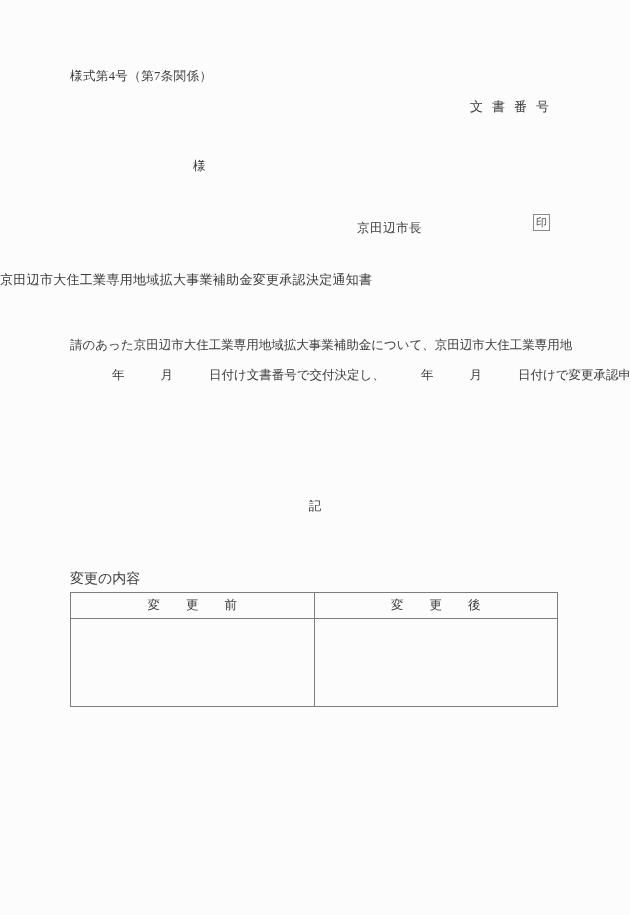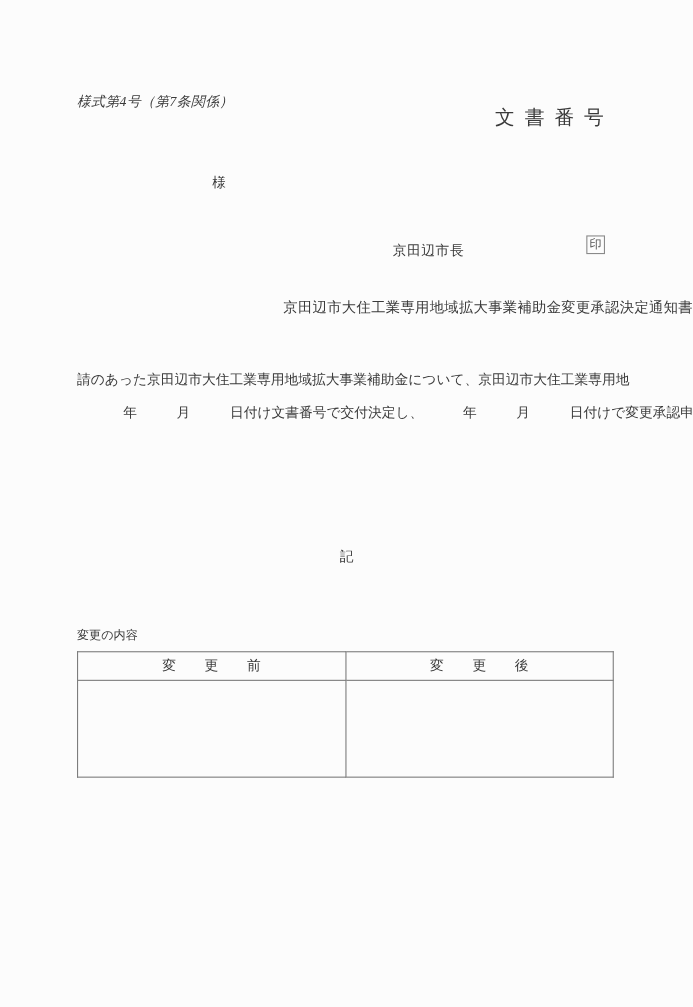--- a/index.html
+++ b/index.html
@@ -17,34 +17,33 @@
   }
   .page {
     position: absolute;
     inset: 0;
   }
 
   
   .form-no {
     position: absolute;
     left: 70px;
-    top: 84px;
+    top: 68px;
     font-size: 12.5px;
     letter-spacing: 0.4px;
     white-space: nowrap;
-    font-style: italic;
   }
 
   
   .doc-meta {
     position: absolute;
     right: 72px;
     top: 97px;
     text-align: right;
-    font-size: 18px;
+    font-size: 13px;
     line-height: 20px;
   }
   .doc-meta div {
     white-space: nowrap;
   }
   .spaced-4 { letter-spacing: 9px; padding-right: 0; }
   .spaced-5 { letter-spacing: 22px; }
 
   
   .addressee {
@@ -76,21 +75,21 @@
     text-align: center;
     color: #555;
   }
 
   
   .doc-title {
     position: absolute;
     left: 0;
     right: 0;
     top: 271px;
-    text-align: right;
+    text-align: left;
     font-size: 13px;
     letter-spacing: 0.3px;
   }
 
   
   .body-block {
     position: absolute;
     left: 70px;
     top: 330px;
     width: 489px;
@@ -111,21 +110,21 @@
     top: 498px;
     text-align: center;
     font-size: 12.5px;
   }
 
   
   .table-caption {
     position: absolute;
     left: 70px;
     top: 570px;
-    font-size: 11px;
+    font-size: 14px;
   }
 
   
   .change-table {
     position: absolute;
     left: 70px;
     top: 592px;
     width: 488px;
     border-collapse: collapse;
     table-layout: fixed;

